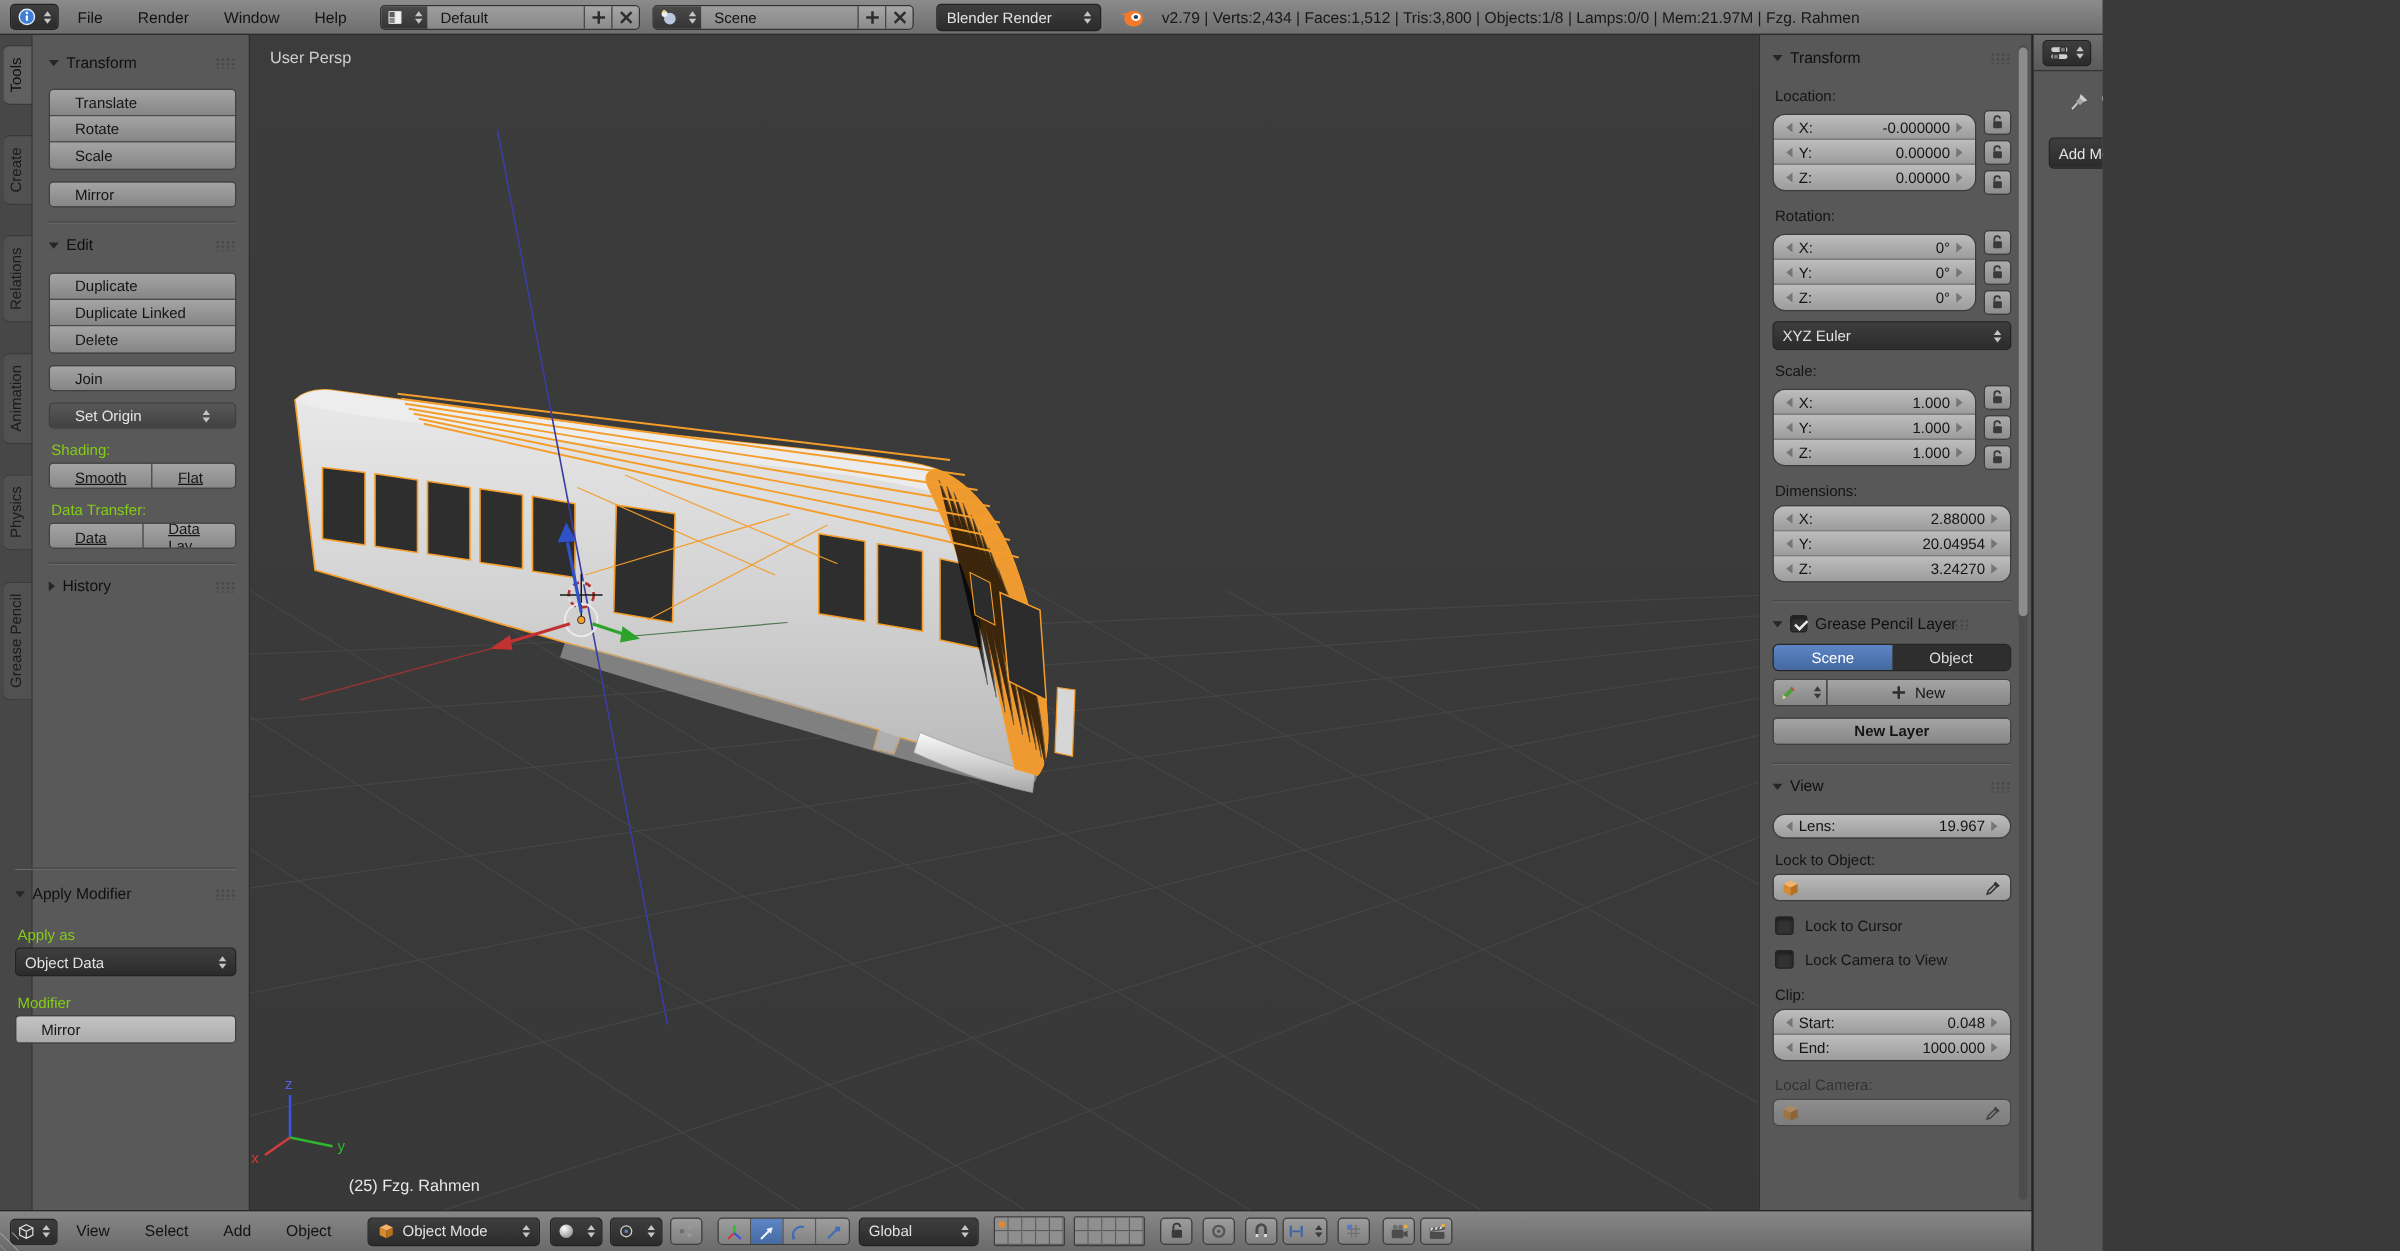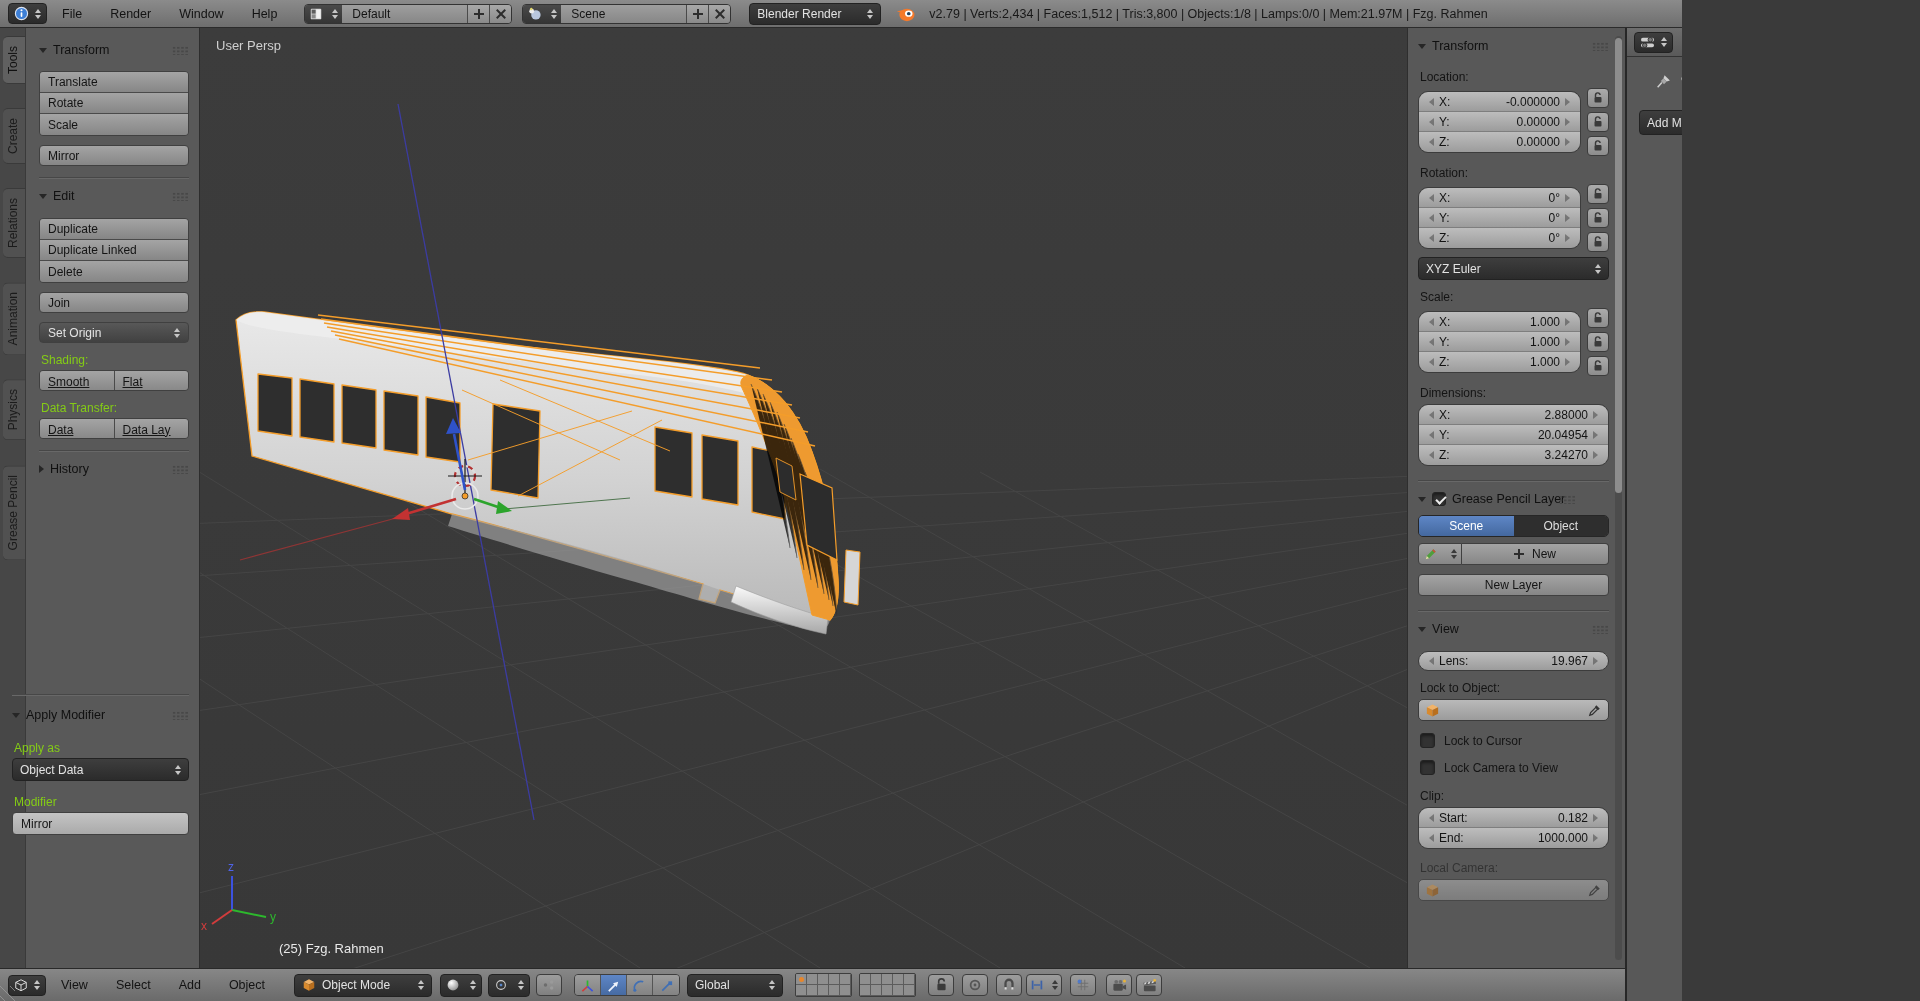--- a/index.html
+++ b/index.html
@@ -2,22 +2,22 @@
 <html><head>
 <meta charset="utf-8">
 <style>
   * { margin:0; padding:0; box-sizing:border-box; }
   html,body { width:1920px; height:1001px; }
   body { font-family:"Liberation Sans","DejaVu Sans",sans-serif; font-size:12px; color:#161616; background:#3a3a3a; overflow:hidden; }
   #stage { position:relative; width:1682px; height:1001px; background:#4a4a4a; overflow:hidden; }
 
   
   .row { display:flex; align-items:center; }
-  .btn { height:21px; background:linear-gradient(#a4a4a4,#868686); border:1px solid #404040; border-radius:4px; color:#141414; display:flex; align-items:center; padding:0 8px; cursor:default; }
-  .btn.center { justify-content:center; }
+  .btn { height:21px; background:linear-gradient(#a4a4a4,#868686); border:1px solid #404040; border-radius:4px; color:#141414; display:flex; align-items:center; padding:0 20px; cursor:default; }
+  .btn.center { justify-content:center;font-weight:bold; }
   .btn.darkbtn { background:linear-gradient(#585858,#414141); color:#e3e3e3; }
   .vgroup { border:1px solid #404040; border-radius:4px; overflow:hidden; }
   .vgroup .btn { border:none; border-bottom:1px solid #4a4a4a; border-radius:0; }
   .vgroup .btn:last-child { border-bottom:none; }
   .hpair { display:flex; border:1px solid #404040; border-radius:4px; overflow:hidden; height:21px;text-decoration:underline; }
   .hpair .btn { border:none; border-radius:0; flex:1; }
   .hpair .btn:first-child { border-right:1px solid #4a4a4a; }
   .dd { background:linear-gradient(#3e3e3e,#2b2b2b); border:1px solid #222; border-radius:4px; color:#e2e2e2; display:flex; align-items:center; padding:0 7px; height:22px; }
   .panel-hdr { display:flex; align-items:center; gap:6px; color:#101010; font-size:12.5px; height:16px; }
   .dots { width:17px; height:9px; margin-left:auto; background-image:radial-gradient(#454545 1px, transparent 1.3px); background-size:4.2px 3.6px; opacity:.85; }
@@ -629,21 +629,21 @@
       </div>
       <div class="cbrow">
         <span class="cb"></span>
         <span>Lock Camera to View</span>
       </div>
       <div class="nlabel" style="margin-top:14px;">Clip:</div>
       <div class="pillstack">
         <div class="pill">
             <span class="sL"></span>
             <span class="lab">Start:</span>
-            <span class="val">0.182</span>
+            <span class="val">0.048</span>
             <span class="sR"></span>
           </div>
         <div class="pill">
             <span class="sL"></span>
             <span class="lab">End:</span>
             <span class="val">1000.000</span>
             <span class="sR"></span>
           </div>
       </div>
       <div class="nlabel grayed" style="margin-top:12px;">Local Camera:</div>

